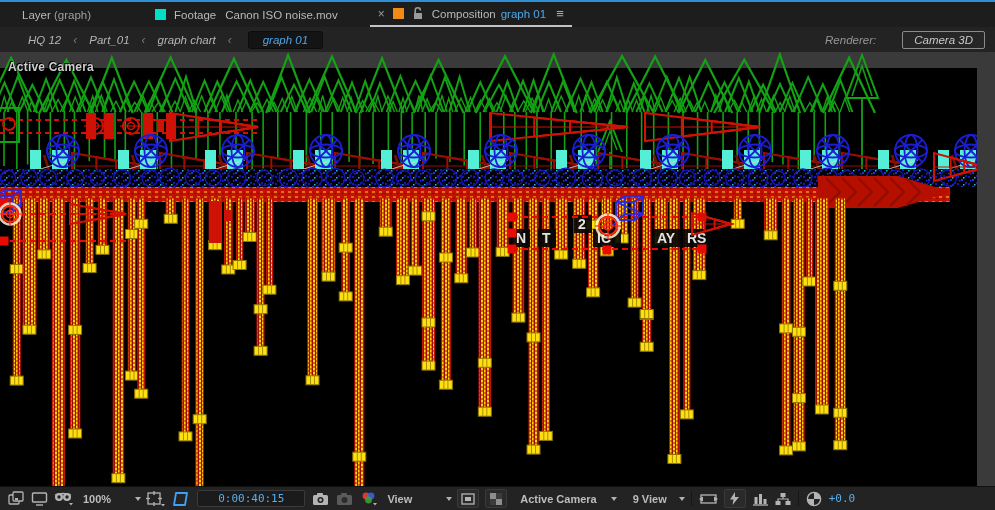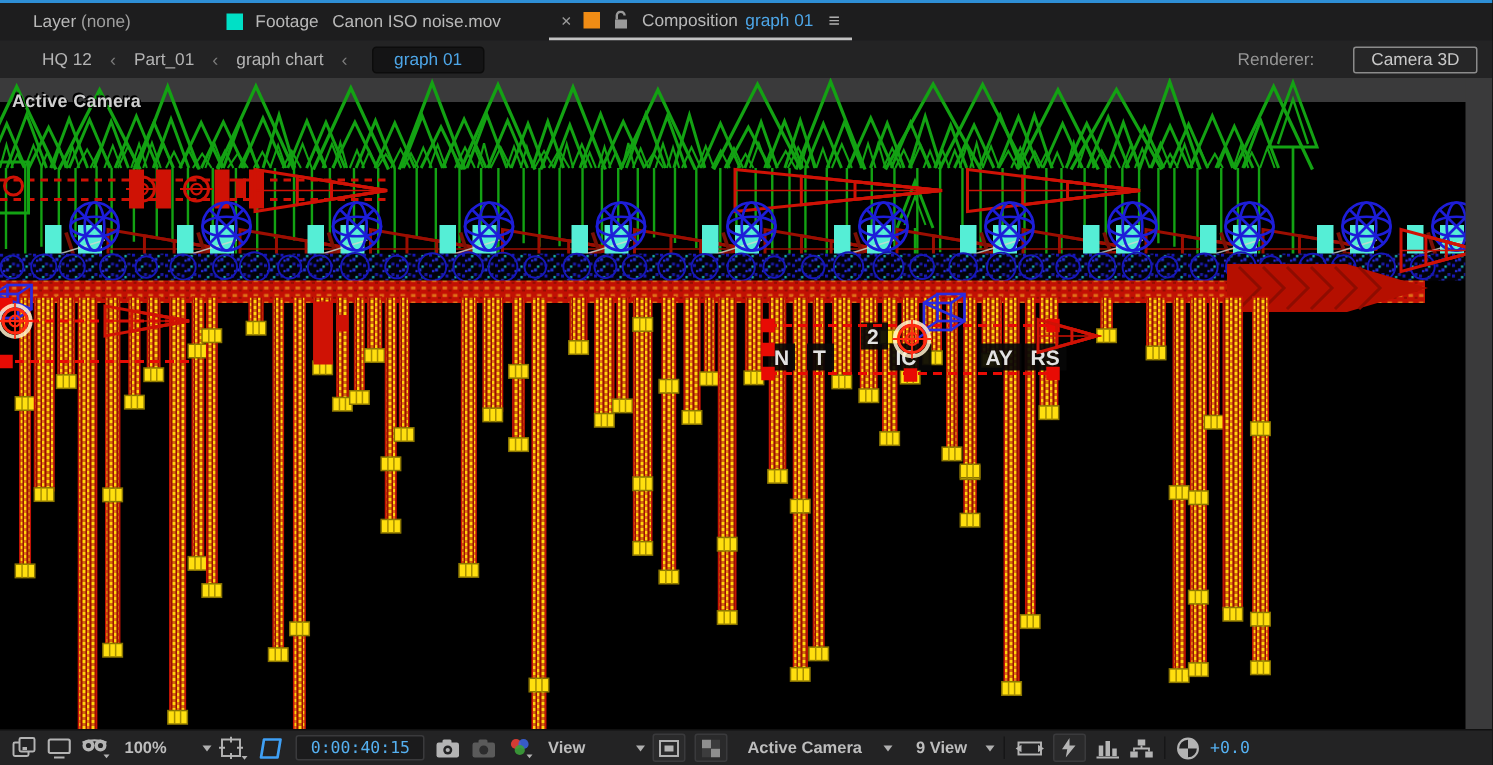--- a/index.html
+++ b/index.html
@@ -12,21 +12,21 @@
     display:flex;align-items:center;color:#b9b9b9;font-size:11.5px;}
   .tab{display:flex;align-items:center;height:25px;padding:0 8px;white-space:nowrap;cursor:default;}
   .tab .swatch{width:11px;height:11px;margin-right:8px;display:inline-block;}
   .tab-active{border-bottom:2px solid #c2c2c2;height:23px;}
   .closex{color:#9a9a9a;margin-right:8px;font-size:12px;}
   .menu-glyph{color:#aeaeae;margin-left:10px;font-size:13px;}
   .blue{color:#4da6e8;}
   .dim{color:#9f9f9f;}
   
   #crumbbar{position:absolute;top:27px;left:0;width:995px;height:25px;background:#232324;
-    display:flex;align-items:center;color:#b4b4b4;font-size:11.5px;}
+    display:flex;align-items:center;color:#b4b4b4;font-size:11.5px;font-style:italic;}
   .crumb-sep{color:#7d7d7d;margin:0 12px;font-size:12px;}
   #crumb-current{background:#141415;border:1px solid #0c0c0c;border-radius:3px;
     padding:2px 14px;color:#4da6e8;margin-left:4px;}
   #renderer-zone{margin-left:auto;display:flex;align-items:center;margin-right:10px;gap:18px;}
   #renderer-label{color:#969696;margin-right:8px;}
   #renderer-btn{border:1px solid #8b8b8b;border-radius:2px;background:#262627;color:#c9c9c9;
     padding:2px 11px;font-size:11.5px;}
   
   #viewport{position:absolute;top:52px;left:0;width:995px;height:435px;background:#000;}
   #viewport svg{position:absolute;top:0;left:0;}
@@ -34,36 +34,36 @@
     text-shadow:1px 1px 0 #000, -1px -1px 0 #000;z-index:5;letter-spacing:.2px;}
   
   #toolbar{position:absolute;bottom:0;left:0;width:995px;height:23px;background:#232324;
     border-top:1px solid #101010;display:flex;align-items:center;color:#bdbdbd;font-size:11px;}
   .ti{display:inline-flex;align-items:center;justify-content:center;margin:0 3px;}
   .tgroup{display:flex;align-items:center;margin:0 2px;font-weight:bold;}
   .chev{width:0;height:0;border-left:3.5px solid transparent;border-right:3.5px solid transparent;
     border-top:4px solid #b0b0b0;margin-left:5px;}
   .ddlabel{margin-left:4px;}
   .tbox{display:flex;background:#1b1b1c;border:1px solid #3a3a3c;border-radius:2px;
-    padding:1px 9px;margin:0 4px;}
+    padding:1px 20px;margin:0 4px;}
   .tsep{width:1px;height:15px;background:#161617;margin:0 4px;}
   .tc-blue{color:#55b0f0;font-family:"DejaVu Sans Mono",monospace;font-size:11px;}
   .framed{border:1px solid #3a3a3c;border-radius:2px;background:#2a2a2b;}
 </style>
 </head>
 <body>
 
 <div id="app">
 
   <div id="focusline"></div>
 
   <div id="tabbar">
     <div class="tab" style="margin-left:14px">
       <span>Layer</span>&nbsp;
-      <span class="dim">(none)</span>
+      <span class="dim">(graph)</span>
     </div>
     <div class="tab" style="margin-left:48px">
       <span class="swatch" style="background: rgb(0, 224, 198);"></span>
       <span>Footage</span>
       <span style="width:9px"></span>
       <span>Canon ISO noise.mov</span>
     </div>
     <div class="tab tab-active" style="margin-left:24px">
       <span class="closex">×</span>
       <span class="swatch" style="background: rgb(240, 140, 21);"></span>

